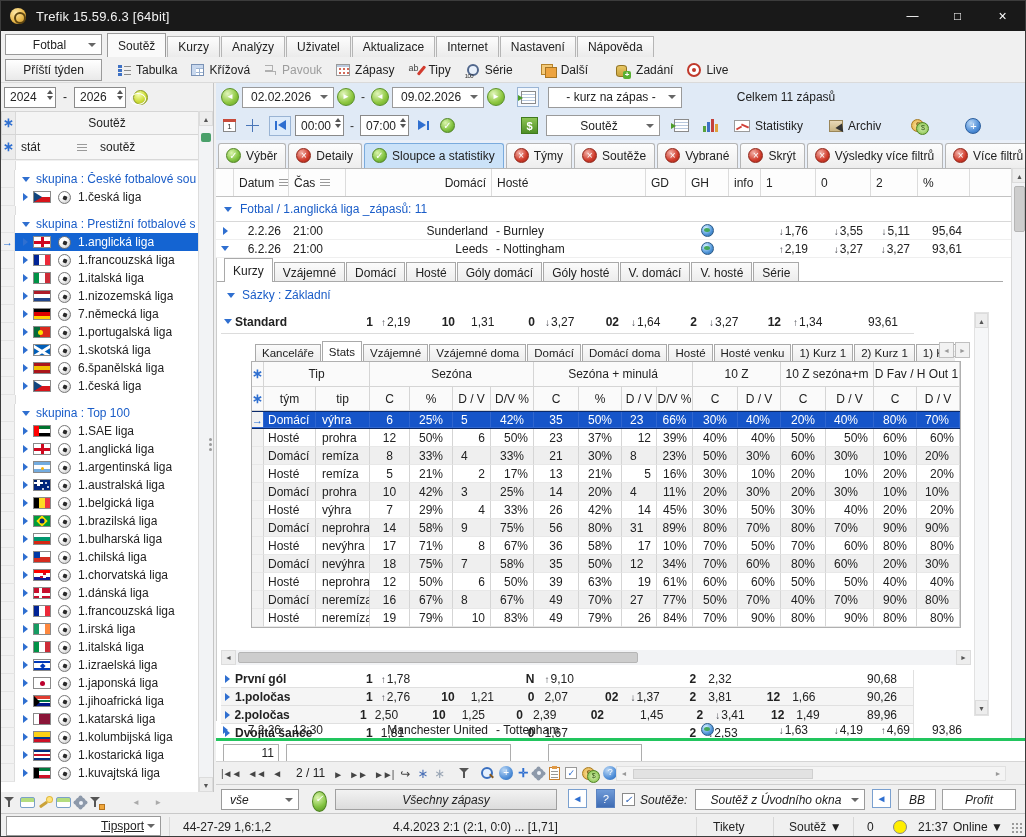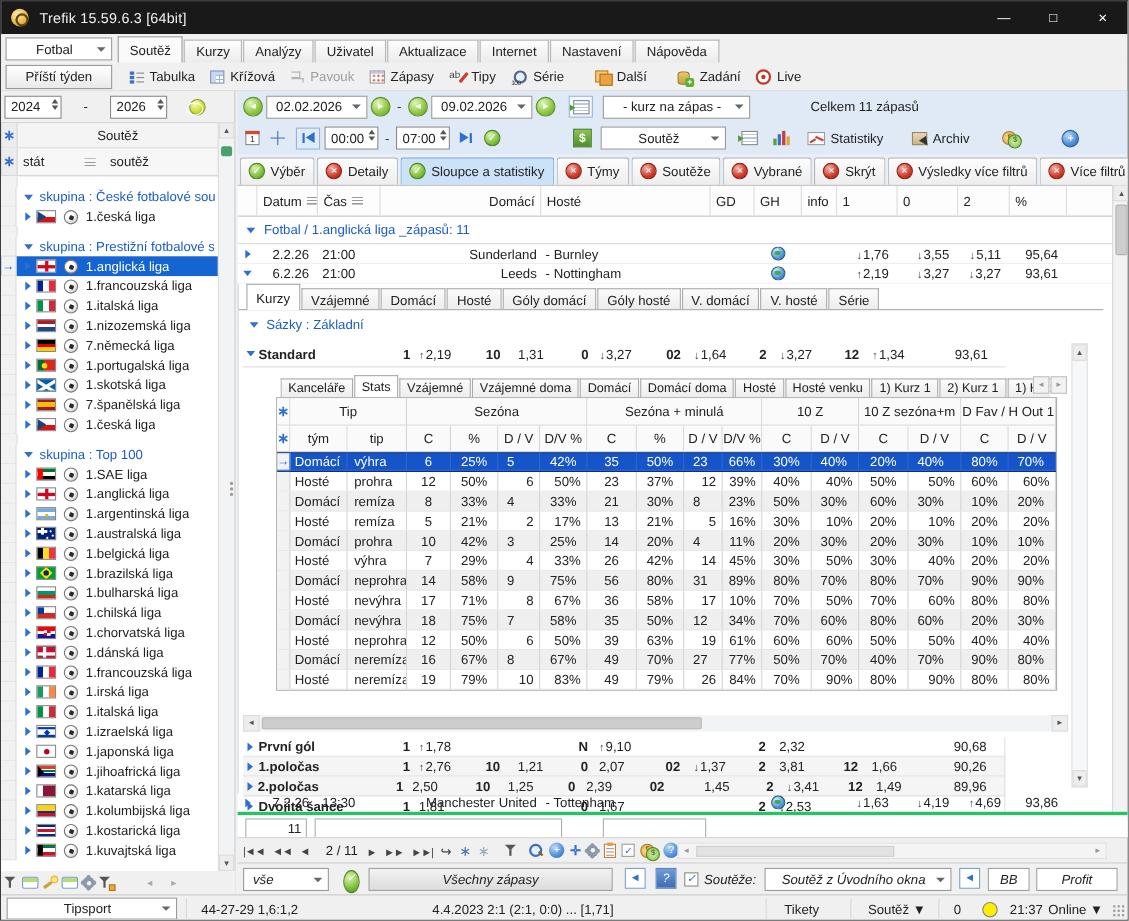--- a/index.html
+++ b/index.html
@@ -86,21 +86,21 @@
   .sortlines { width:10px; height:7px; background:repeating-linear-gradient(to bottom, #9a9a9a 0 1px, transparent 1px 3px); display:inline-block; flex:none; }
   .bstar { color:#2f6fd0; font-weight:bold; font-size:13px; line-height:10px; }
   .trend { font-size:10px; color:#45464f; margin-right:1px; }
   .coinsic { width:16px; height:13px; position:relative; display:inline-block; }
   .coinsic::before { content:"€"; position:absolute; left:0; top:0; width:11px; height:11px; border-radius:50%; background:radial-gradient(#ffe9a0,#e0a73c); border:1px solid #a87a1e; font-size:7px; line-height:10px; text-align:center; color:#7a5410; }
   .coinsic::after { content:"$"; position:absolute; left:5px; top:3px; width:11px; height:11px; border-radius:50%; background:radial-gradient(#d8f3b0,#7ab93e); border:1px solid #4f8422; font-size:7px; line-height:10px; text-align:center; color:#2e5210; }
   .plusblue { width:16px; height:16px; border-radius:50%; background:radial-gradient(circle at 35% 30%, #bcd8f5, #4f8ed8 60%, #2c67b0); border:1px solid #2c5f9e; color:#fff; text-align:center; line-height:14px; font-size:11px; display:inline-block; }
 
   
   #sidebar { position:absolute; left:0; top:82px; width:213px; height:730px; background:#f0f0f0; border-right:1px solid #c5c5c5; }
-  .year-row { position:absolute; left:0; top:2px; height:24px; display:flex; align-items:center; gap:20px; padding-left:3px; }
+  .year-row { position:absolute; left:0; top:2px; height:24px; display:flex; align-items:center; gap:7px; padding-left:3px; }
   .spinbox { width:52px; height:21px; background:#fff; border:1px solid #8a8a8a; display:flex; align-items:center; position:relative; padding-left:5px; }
   .spin-arrs { position:absolute; right:2px; top:2px; display:flex; flex-direction:column; gap:2px; }
   .spin-arrs i { display:block; width:0; height:0; border-left:3px solid transparent; border-right:3px solid transparent; }
   .spin-arrs .up { border-bottom:4px solid #555; }
   .spin-arrs .dn { border-top:4px solid #555; }
   .panel-title-row { position:absolute; left:0; top:28px; width:198px; height:24px; border:1px solid #d5d5d5; background:#f4f4f4; display:flex; align-items:center; }
   .gutcell { width:14px; align-self:stretch; background:#ececec; border-right:1px solid #d8d8d8; display:flex; align-items:center; justify-content:center; flex:none; }
   .panel-title { flex:1; text-align:center; }
   .cols-row { position:absolute; left:0; top:52px; width:198px; height:25px; border:1px solid #d8d8d8; border-top:none; background:#f7f7f7; display:flex; align-items:center; }
   .cols-row .c-stat { width:52px; padding-left:5px; }
@@ -258,21 +258,21 @@
   .bluebox .larr { color:#2f6fd0; font-size:10px; }
   .qbox { width:19px; height:19px; border:1px solid #5a82c0; background:linear-gradient(#6f9bd8,#3f6cb4); color:#fff; font-size:11px; display:flex; align-items:center; justify-content:center; }
   .cb { width:13px; height:13px; border:1px solid #8a8a8a; background:#fff; color:#2d62b8; font-size:10px; line-height:12px; text-align:center; }
   .whitebtn { border:1px solid #a0a0a0; background:#fff; display:flex; align-items:center; justify-content:center; }
 
   
   #statusbar { position:absolute; left:0; top:812px; width:1026px; height:25px; background:#f0f0f0; border-top:1px solid #c9c9c9; }
   .sbseg { position:absolute; top:0; height:25px; display:flex; align-items:center; }
   .sbsep { position:absolute; top:3px; height:19px; width:1px; background:#d8d8d8; }
   #sb-combo { position:absolute; left:5px; top:2px; width:155px; height:20px; }
-  #sb-combo .val { flex:1; text-align:center; }
+  #sb-combo .val { flex:1; text-align:right;text-decoration:underline; }
   .dot-yellow { width:14px; height:14px; border-radius:50%; background:#ffee00; border:1px solid #888; }
   #grip { position:absolute; right:2px; bottom:2px; width:14px; height:14px; display:grid; grid-template-columns:repeat(3,4px); grid-template-rows:repeat(3,4px); }
   #grip i { width:2px; height:2px; background:#9a9a9a; margin:1px; }
 </style>
 </head>
 <body>
 
 <div id="app">
 
   <div class="titlebar">
@@ -450,21 +450,21 @@
           <span class="exp chev-right"></span>
           <span class="flag flag-sc"></span>
           <span class="ball"></span>
           <span class="ilabel">1.skotská liga</span>
         </div>
         <div class="trow item">
           <div class="gut"></div>
           <span class="exp chev-right"></span>
           <span class="flag flag-es"></span>
           <span class="ball"></span>
-          <span class="ilabel">7.španělská liga</span>
+          <span class="ilabel">6.španělská liga</span>
         </div>
         <div class="trow item">
           <div class="gut"></div>
           <span class="exp chev-right"></span>
           <span class="flag flag-cz"></span>
           <span class="ball"></span>
           <span class="ilabel">1.česká liga</span>
         </div>
         <div class="tgap"></div>
         <div class="trow group">

